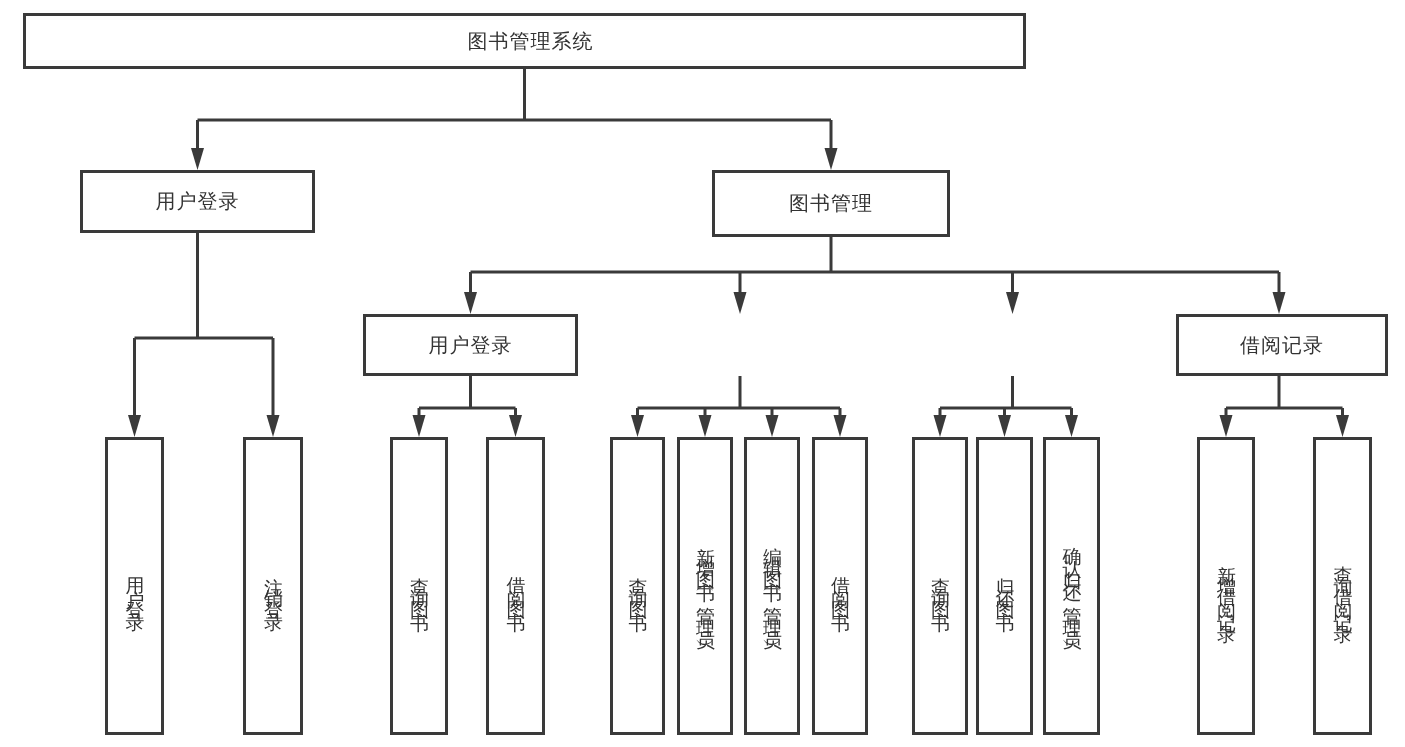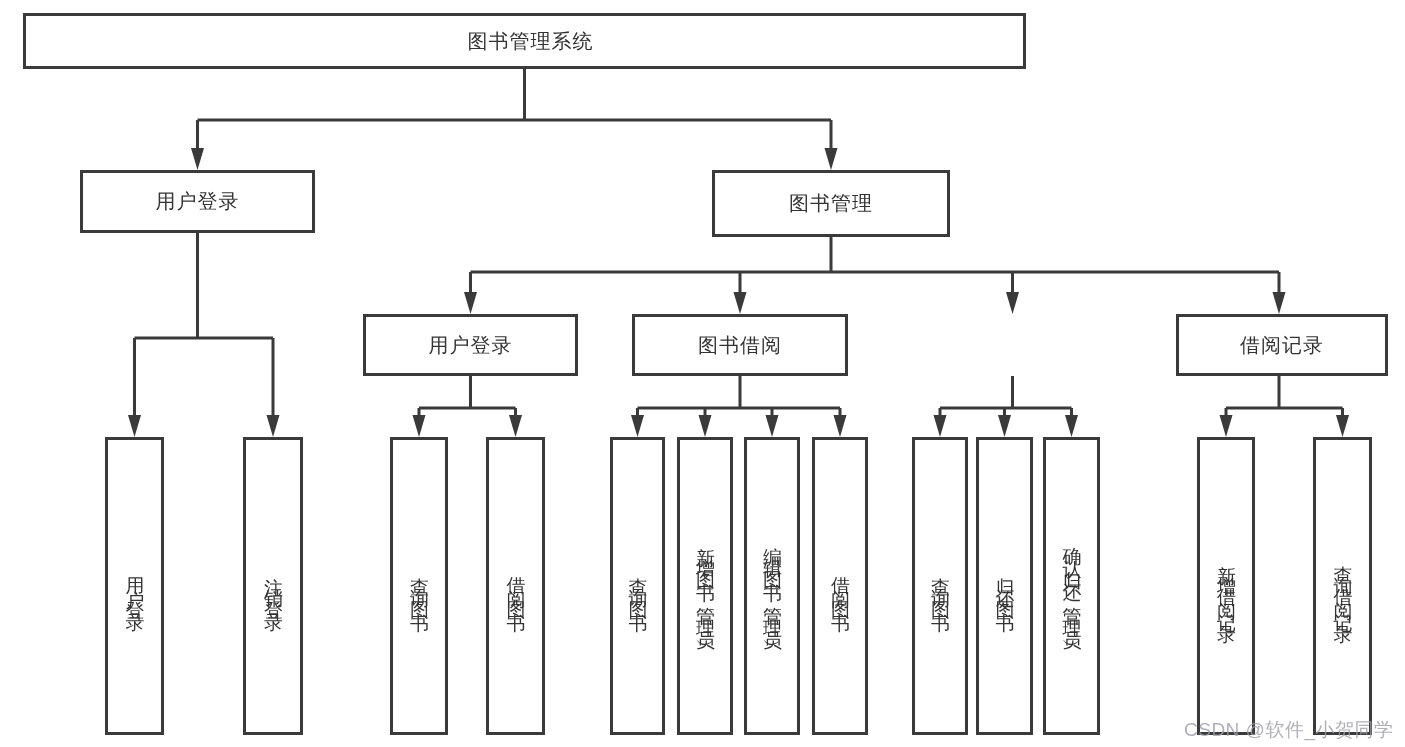--- a/index.html
+++ b/index.html
@@ -96,21 +96,20 @@
       <polygon points="1336,415 1349,415 1342.5,437"></polygon>
     </g>
   </svg>
 
   <div class="box h-box" style="left:23px; top:13px; width:1003px; height:56px;padding-left:12px;">图书管理系统</div>
 
   <div class="box h-box" style="left:80px; top:170px; width:235px; height:63px;">用户登录</div>
   <div class="box h-box" style="left:712px; top:170px; width:238px; height:67px;">图书管理</div>
 
   <div class="box h-box" style="left:363px; top:314px; width:215px; height:62px;">用户登录</div>
-  <div class="box h-box" style="left:632px; top:314px; width:216px; height:62px;">图书借阅</div>
   <div class="box h-box" style="left:1176px; top:314px; width:212px; height:62px;">借阅记录</div>
 
   <div class="box v-box" style="left:105px; top:437px; width:59px; height:298px;">
     <span>用户登录</span>
   </div>
   <div class="box v-box" style="left:243px; top:437px; width:60px; height:298px;">
     <span>注销登录</span>
   </div>
 
   <div class="box v-box" style="left:390px; top:437px; width:58px; height:298px;">
@@ -143,15 +142,14 @@
     <span>确认归还（管理员）</span>
   </div>
 
   <div class="box v-box" style="left:1197px; top:437px; width:58px; height:298px;">
     <span>新增借阅记录</span>
   </div>
   <div class="box v-box" style="left:1313px; top:437px; width:59px; height:298px;">
     <span>查询借阅记录</span>
   </div>
 
-  <div class="watermark">CSDN @软件_小贺同学</div>
 
 </div>
 
 </body></html>

